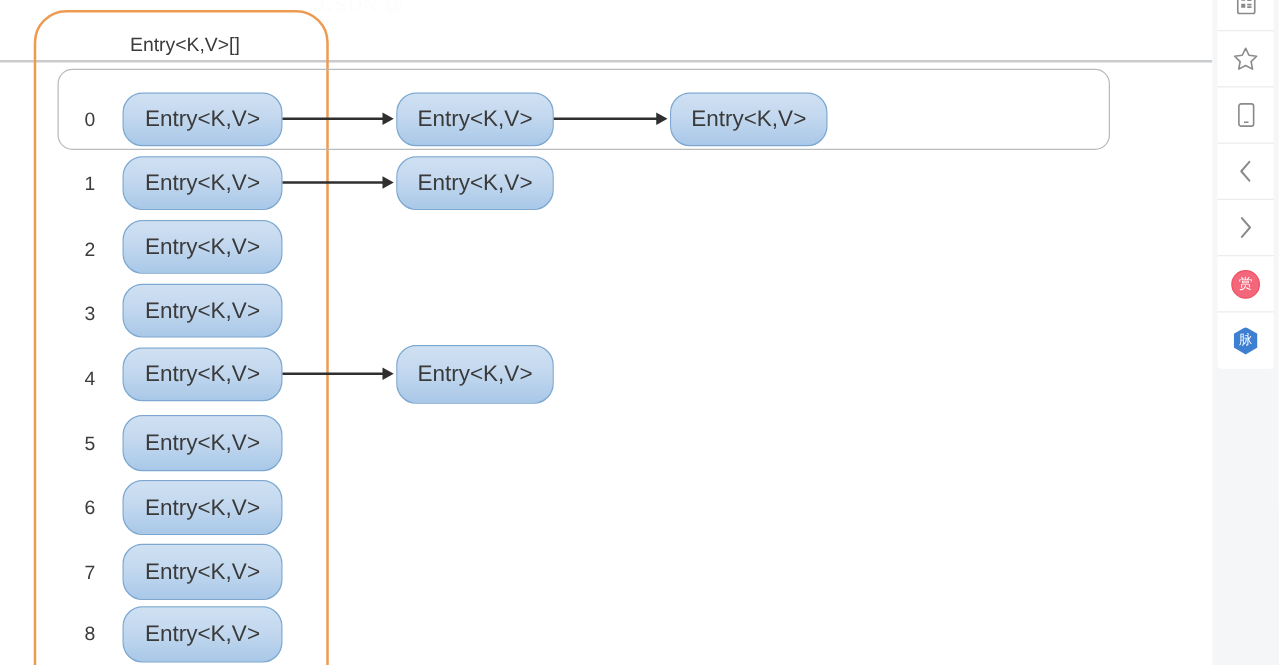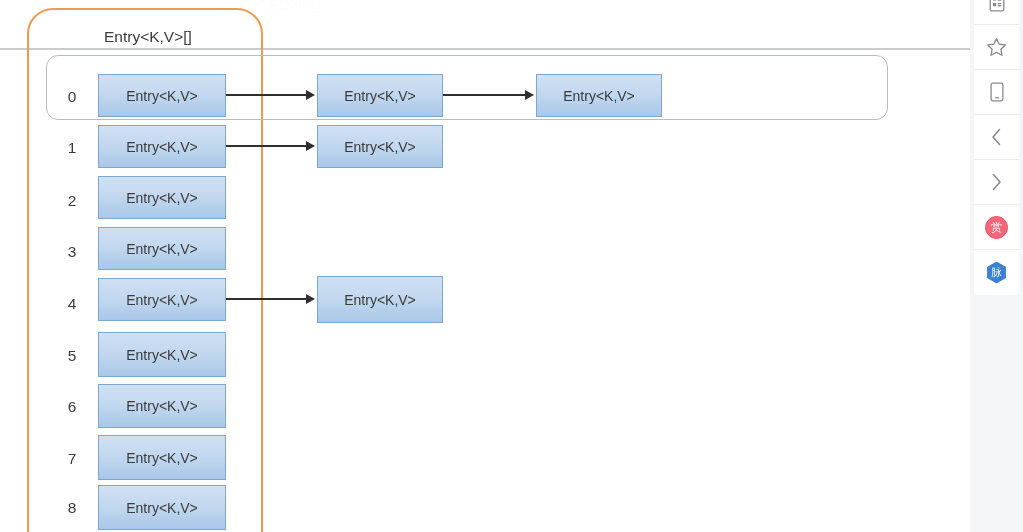--- a/index.html
+++ b/index.html
@@ -121,26 +121,26 @@
     font-size: 15.5px;
     color: #3c3c3c;
     user-select: none;
   }
 
   
   .entry-box {
     position: absolute;
     box-sizing: border-box;
     border: 1px solid #7ba7d0;
-    border-radius: 0;
+    border-radius: 16px;
     background: linear-gradient(to bottom, #cfe0f2 0%, #c3d8ef 45%, #a9c8e8 100%);
     display: flex;
     align-items: center;
     justify-content: center;
-    font-size: 14px;
+    font-size: 18px;
     color: #3a3a3a;
     white-space: nowrap;
   }
 
   
   .arrow-line {
     position: absolute;
     height: 2px;
     background: #2f2f2f;
   }

